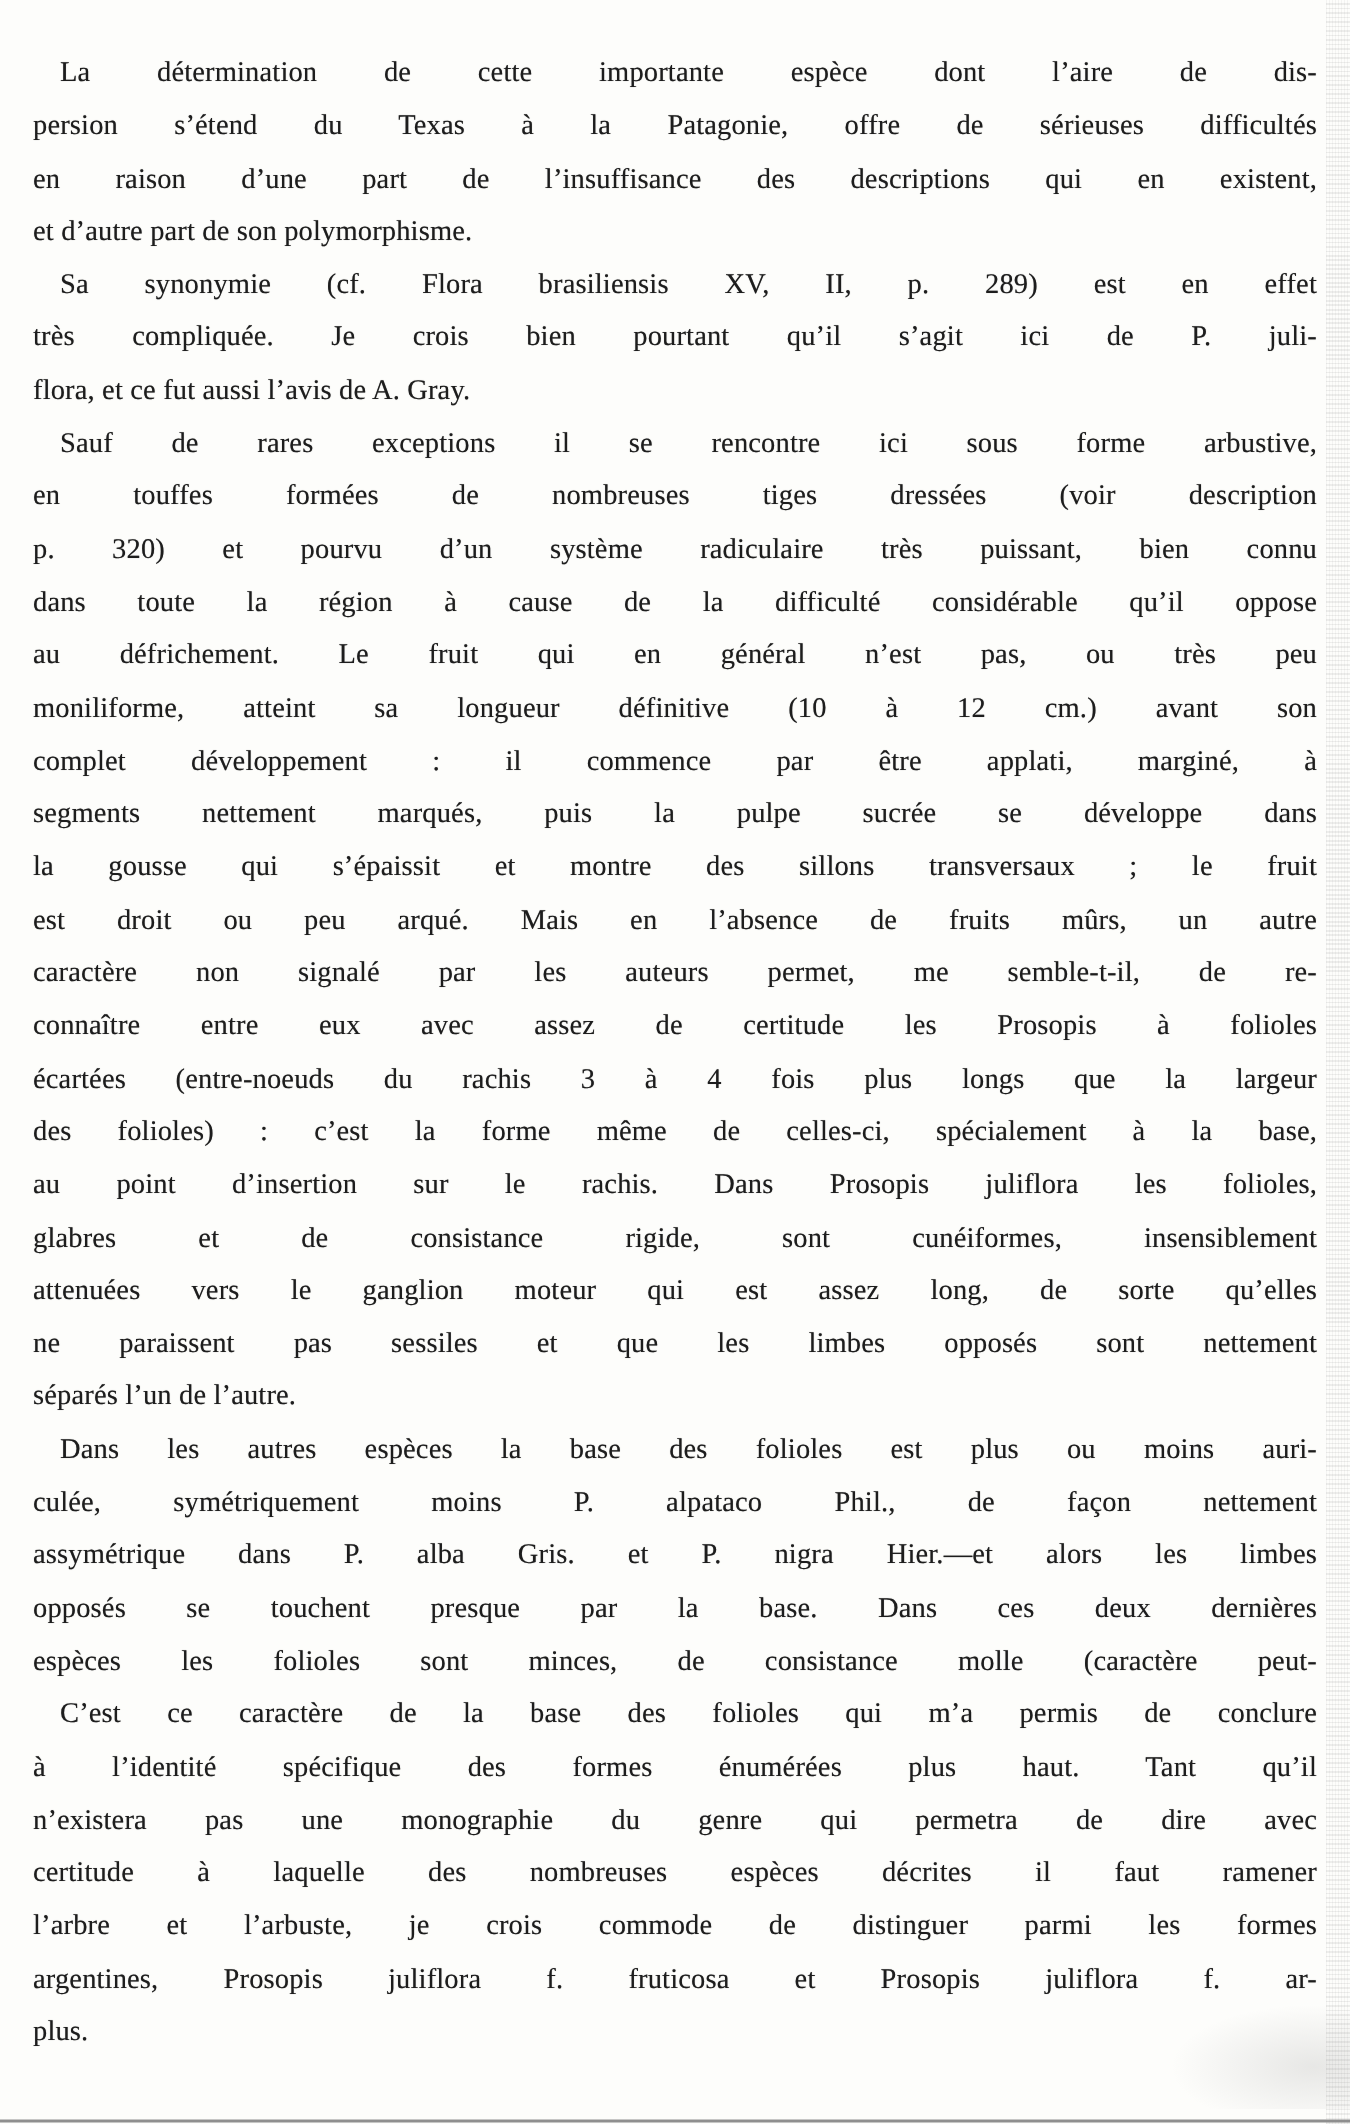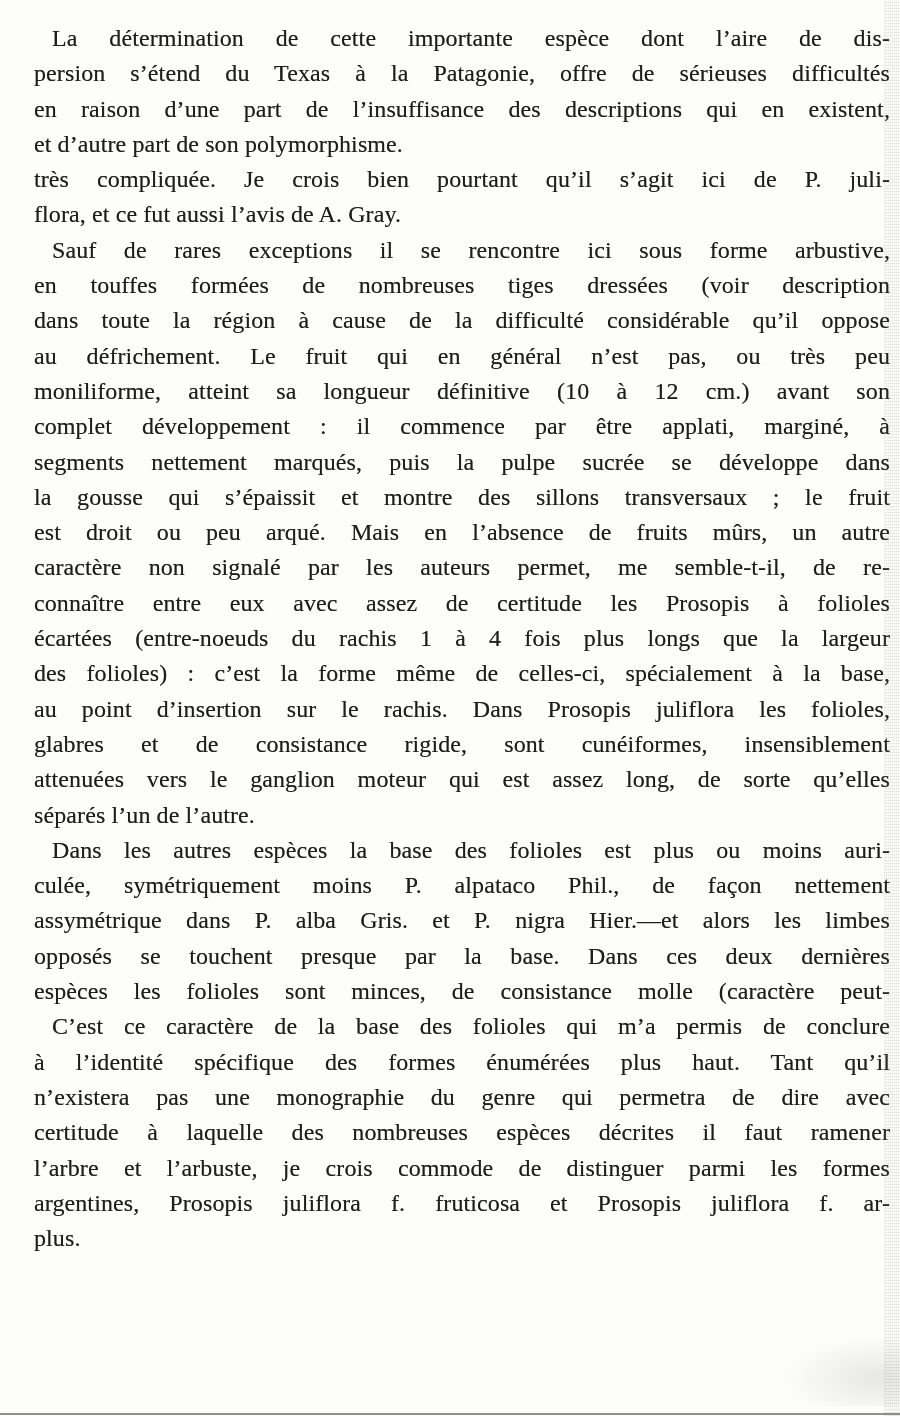--- a/index.html
+++ b/index.html
@@ -12,27 +12,26 @@
     width: 900px;
     height: 1416px;
     background: #fdfdfb;
     overflow: hidden;
     font-family: "Liberation Serif", "DejaVu Serif", serif;
     color: #1d1d1d;
   }
   .text-block {
     position: absolute;
     left: 22px;
-    top: 21px;
+    top: 31px;
     width: 856px;
-    font-size: 24px;
+    font-size: 19px;
     line-height: 35.3px;
     letter-spacing: 0.1px;
     text-shadow: 0 0 0.5px rgba(25, 25, 25, 0.55);
-    margin-left: 12px;
   }
   .line {
     height: 35.3px;
     text-align: justify;
     text-align-last: justify;
     white-space: normal;
   }
   .line.first { text-indent: 18px; }
   .line.last  { text-align-last: left; }
   .it { }
@@ -72,38 +71,41 @@
 </style>
 </head>
 <body>
 
 <div class="page">
   <div class="text-block">
       <div class="line first"><span class="rm">La détermination de cette importante espèce dont l’aire de dis-</span></div>
       <div class="line"><span class="rm">persion s’étend du Texas à la Patagonie, offre de sérieuses difficultés</span></div>
       <div class="line"><span class="rm">en raison d’une part de l’insuffisance des descriptions qui en existent,</span></div>
       <div class="line last"><span class="rm">et d’autre part de son polymorphisme.</span></div>
+      <div class="line first"><span class="rm">Sa synonymie (cf. Flora brasiliensis XV, II, p. 289) est en effet</span></div>
       <div class="line"><span class="rm">très compliquée. Je crois bien pourtant qu’il s’agit ici de </span><span class="it">P. juli-</span></div>
       <div class="line last"><span class="it">flora</span><span class="rm">, et ce fut aussi l’avis de A. Gray.</span></div>
       <div class="line first"><span class="rm">Sauf de rares exceptions il se rencontre ici sous forme arbustive,</span></div>
       <div class="line"><span class="rm">en touffes formées de nombreuses tiges dressées (voir description</span></div>
+      <div class="line"><span class="rm">p. 320) et pourvu d’un système radiculaire très puissant, bien connu</span></div>
       <div class="line"><span class="rm">dans toute la région à cause de la difficulté considérable qu’il oppose</span></div>
       <div class="line"><span class="rm">au défrichement. Le fruit qui en général n’est pas, ou très peu</span></div>
       <div class="line"><span class="rm">moniliforme, atteint sa longueur définitive (10 à 12 cm.) avant son</span></div>
       <div class="line"><span class="rm">complet développement : il commence par être applati, marginé, à</span></div>
       <div class="line"><span class="rm">segments nettement marqués, puis la pulpe sucrée se développe dans</span></div>
       <div class="line"><span class="rm">la gousse qui s’épaissit et montre des sillons transversaux ; le fruit</span></div>
       <div class="line"><span class="rm">est droit ou peu arqué. Mais en l’absence de fruits mûrs, un autre</span></div>
       <div class="line"><span class="rm">caractère non signalé par les auteurs permet, me semble-t-il, de re-</span></div>
       <div class="line"><span class="rm">connaître entre eux avec assez de certitude les </span><span class="it">Prosopis</span><span class="rm"> à folioles</span></div>
-      <div class="line"><span class="rm">écartées (entre-noeuds du rachis 1 à 4 fois plus longs que la largeur</span></div>
+      <div class="line"><span class="rm">écartées (entre-noeuds du rachis 3 à 4 fois plus longs que la largeur</span></div>
       <div class="line"><span class="rm">des folioles) : c’est la forme même de celles-ci, spécialement à la base,</span></div>
       <div class="line"><span class="rm">au point d’insertion sur le rachis. Dans </span><span class="it">Prosopis juliflora</span><span class="rm"> les folioles,</span></div>
       <div class="line"><span class="rm">glabres et de consistance rigide, sont cunéiformes, insensiblement</span></div>
       <div class="line"><span class="rm">attenuées vers le ganglion moteur qui est assez long, de sorte qu’elles</span></div>
+      <div class="line"><span class="rm">ne paraissent pas sessiles et que les limbes opposés sont nettement</span></div>
       <div class="line last"><span class="rm">séparés l’un de l’autre.</span></div>
       <div class="line first"><span class="rm">Dans les autres espèces la base des folioles est plus ou moins auri-</span></div>
       <div class="line"><span class="rm">culée, symétriquement moins </span><span class="it">P. alpataco</span><span class="rm"> Phil., de façon nettement</span></div>
       <div class="line"><span class="rm">assymétrique dans </span><span class="it">P. alba</span><span class="rm"> Gris. et </span><span class="it">P. nigra</span><span class="rm"> Hier.—et alors les limbes</span></div>
       <div class="line"><span class="rm">opposés se touchent presque par la base. Dans ces deux dernières</span></div>
       <div class="line"><span class="rm">espèces les folioles sont minces, de consistance molle (caractère peut-</span></div>
       <div class="line first"><span class="rm">C’est ce caractère de la base des folioles qui m’a permis de conclure</span></div>
       <div class="line"><span class="rm">à l’identité spécifique des formes énumérées plus haut. Tant qu’il</span></div>
       <div class="line"><span class="rm">n’existera pas une monographie du genre qui permetra de dire avec</span></div>
       <div class="line"><span class="rm">certitude à laquelle des nombreuses espèces décrites il faut ramener</span></div>

